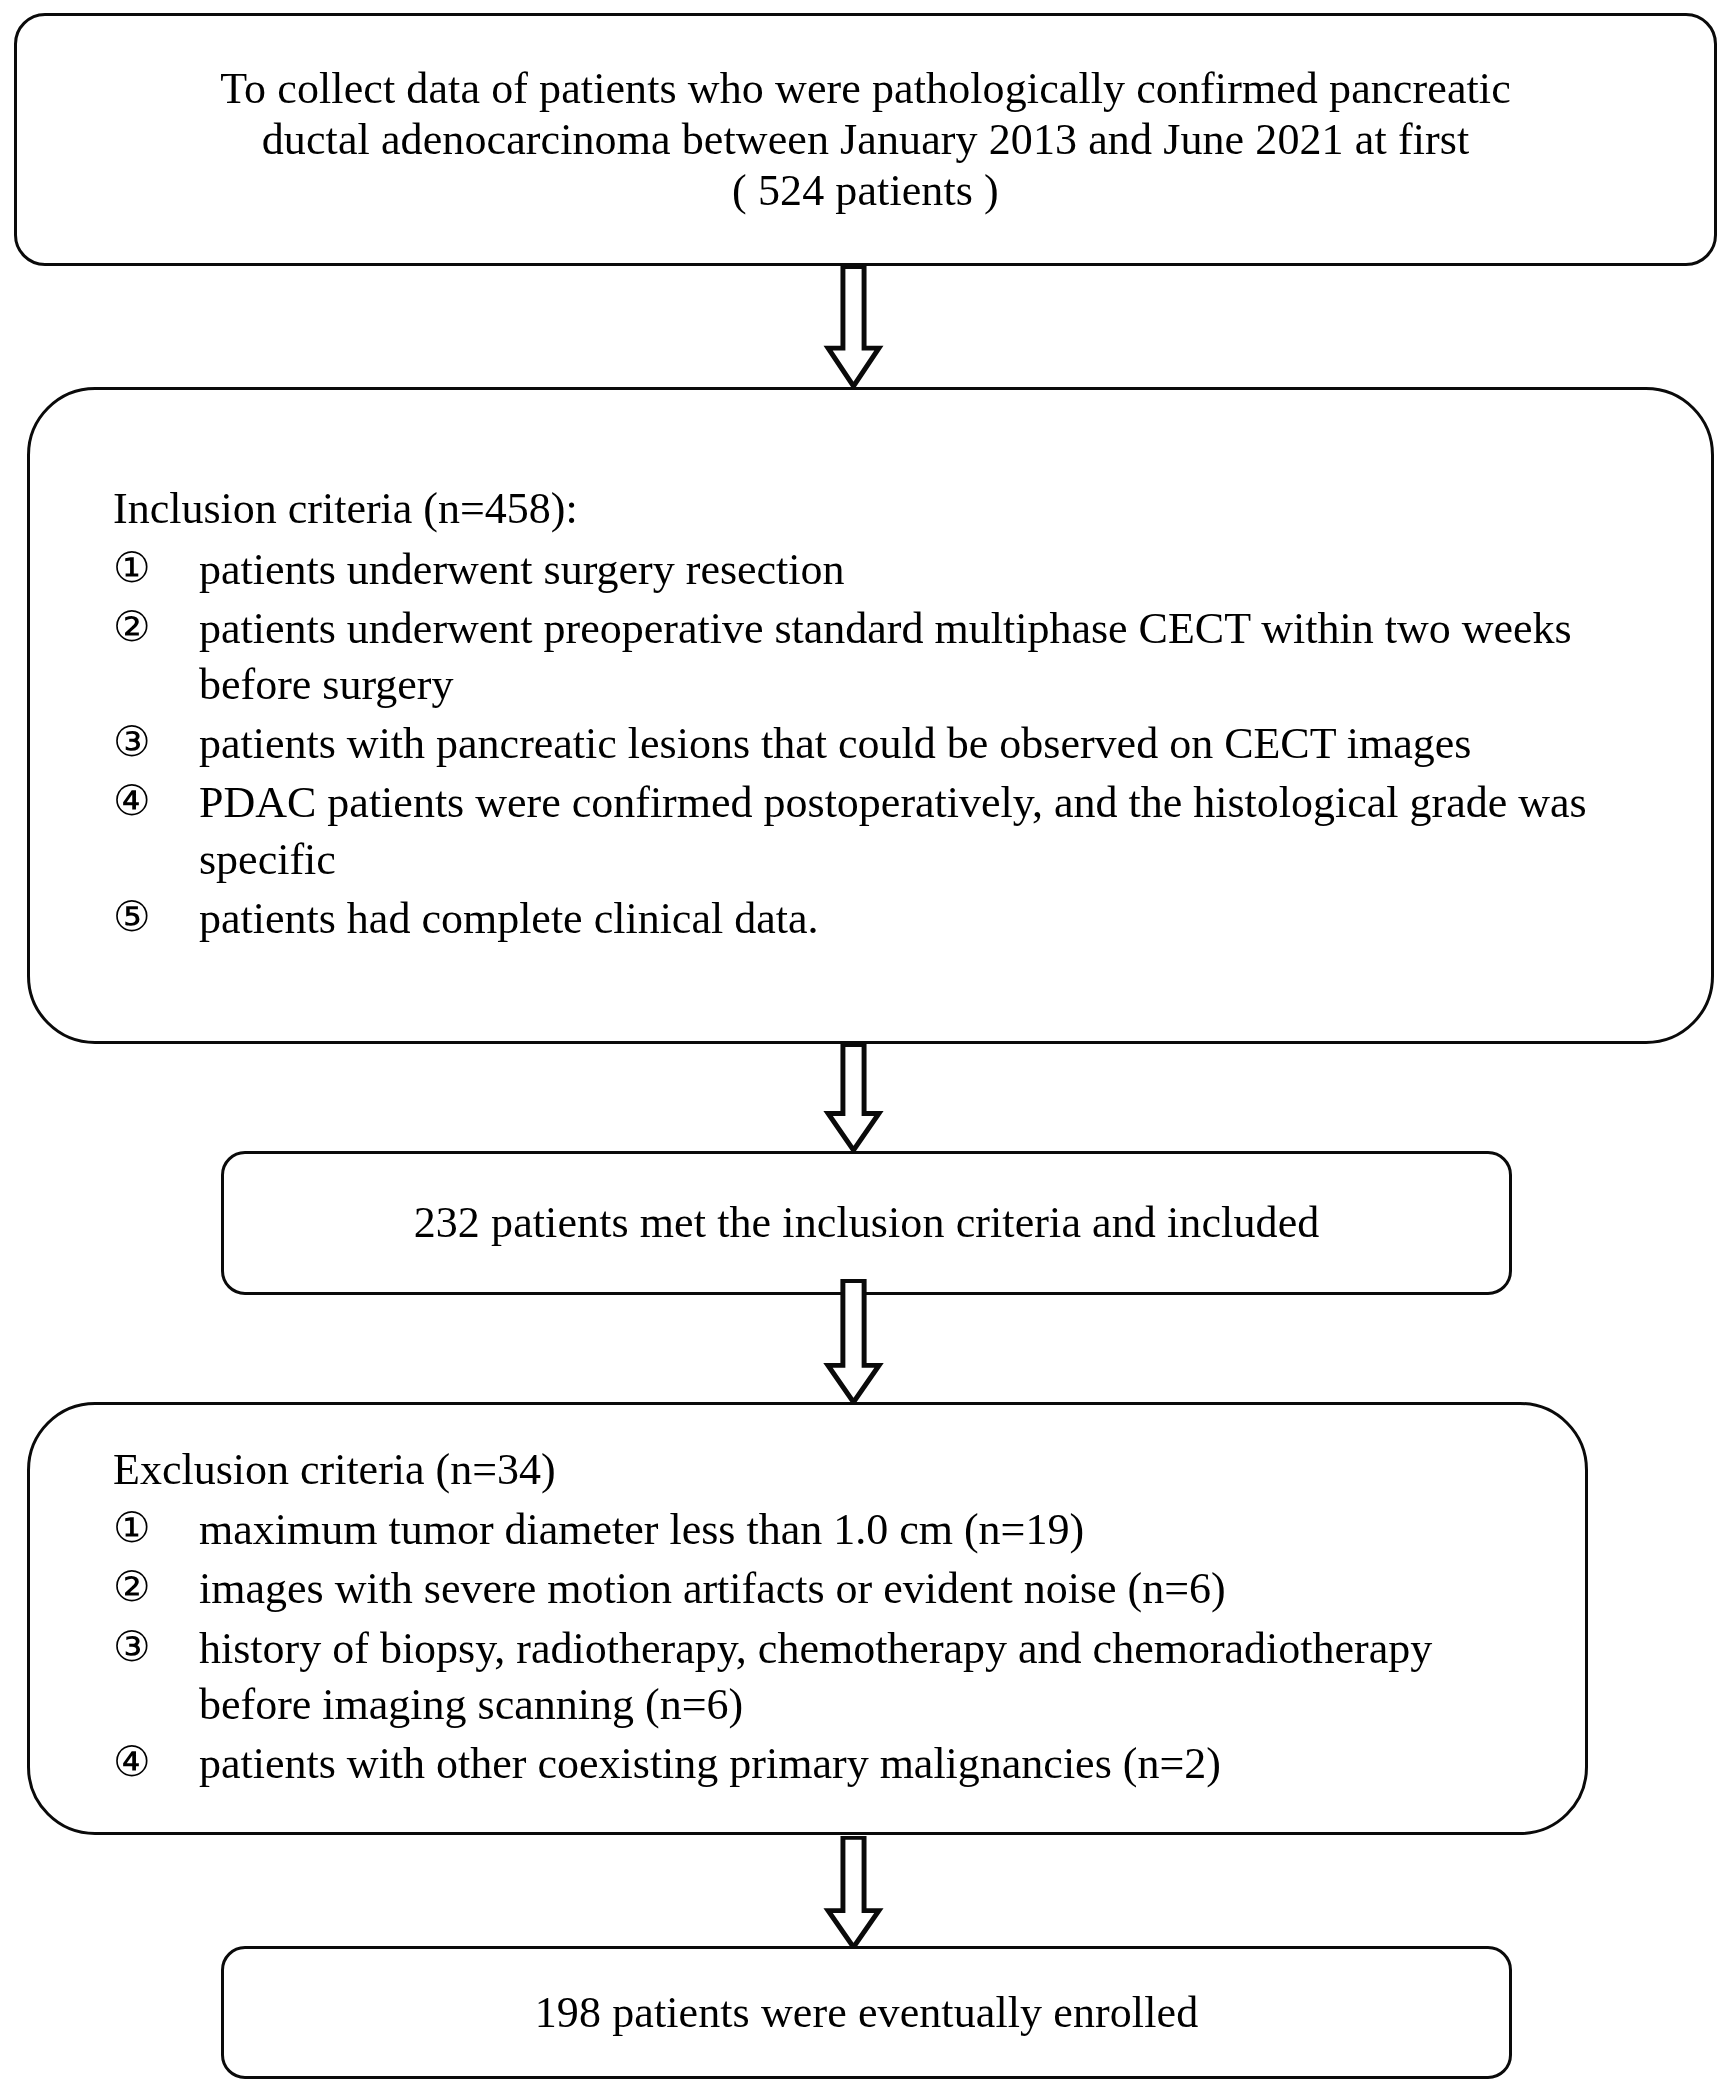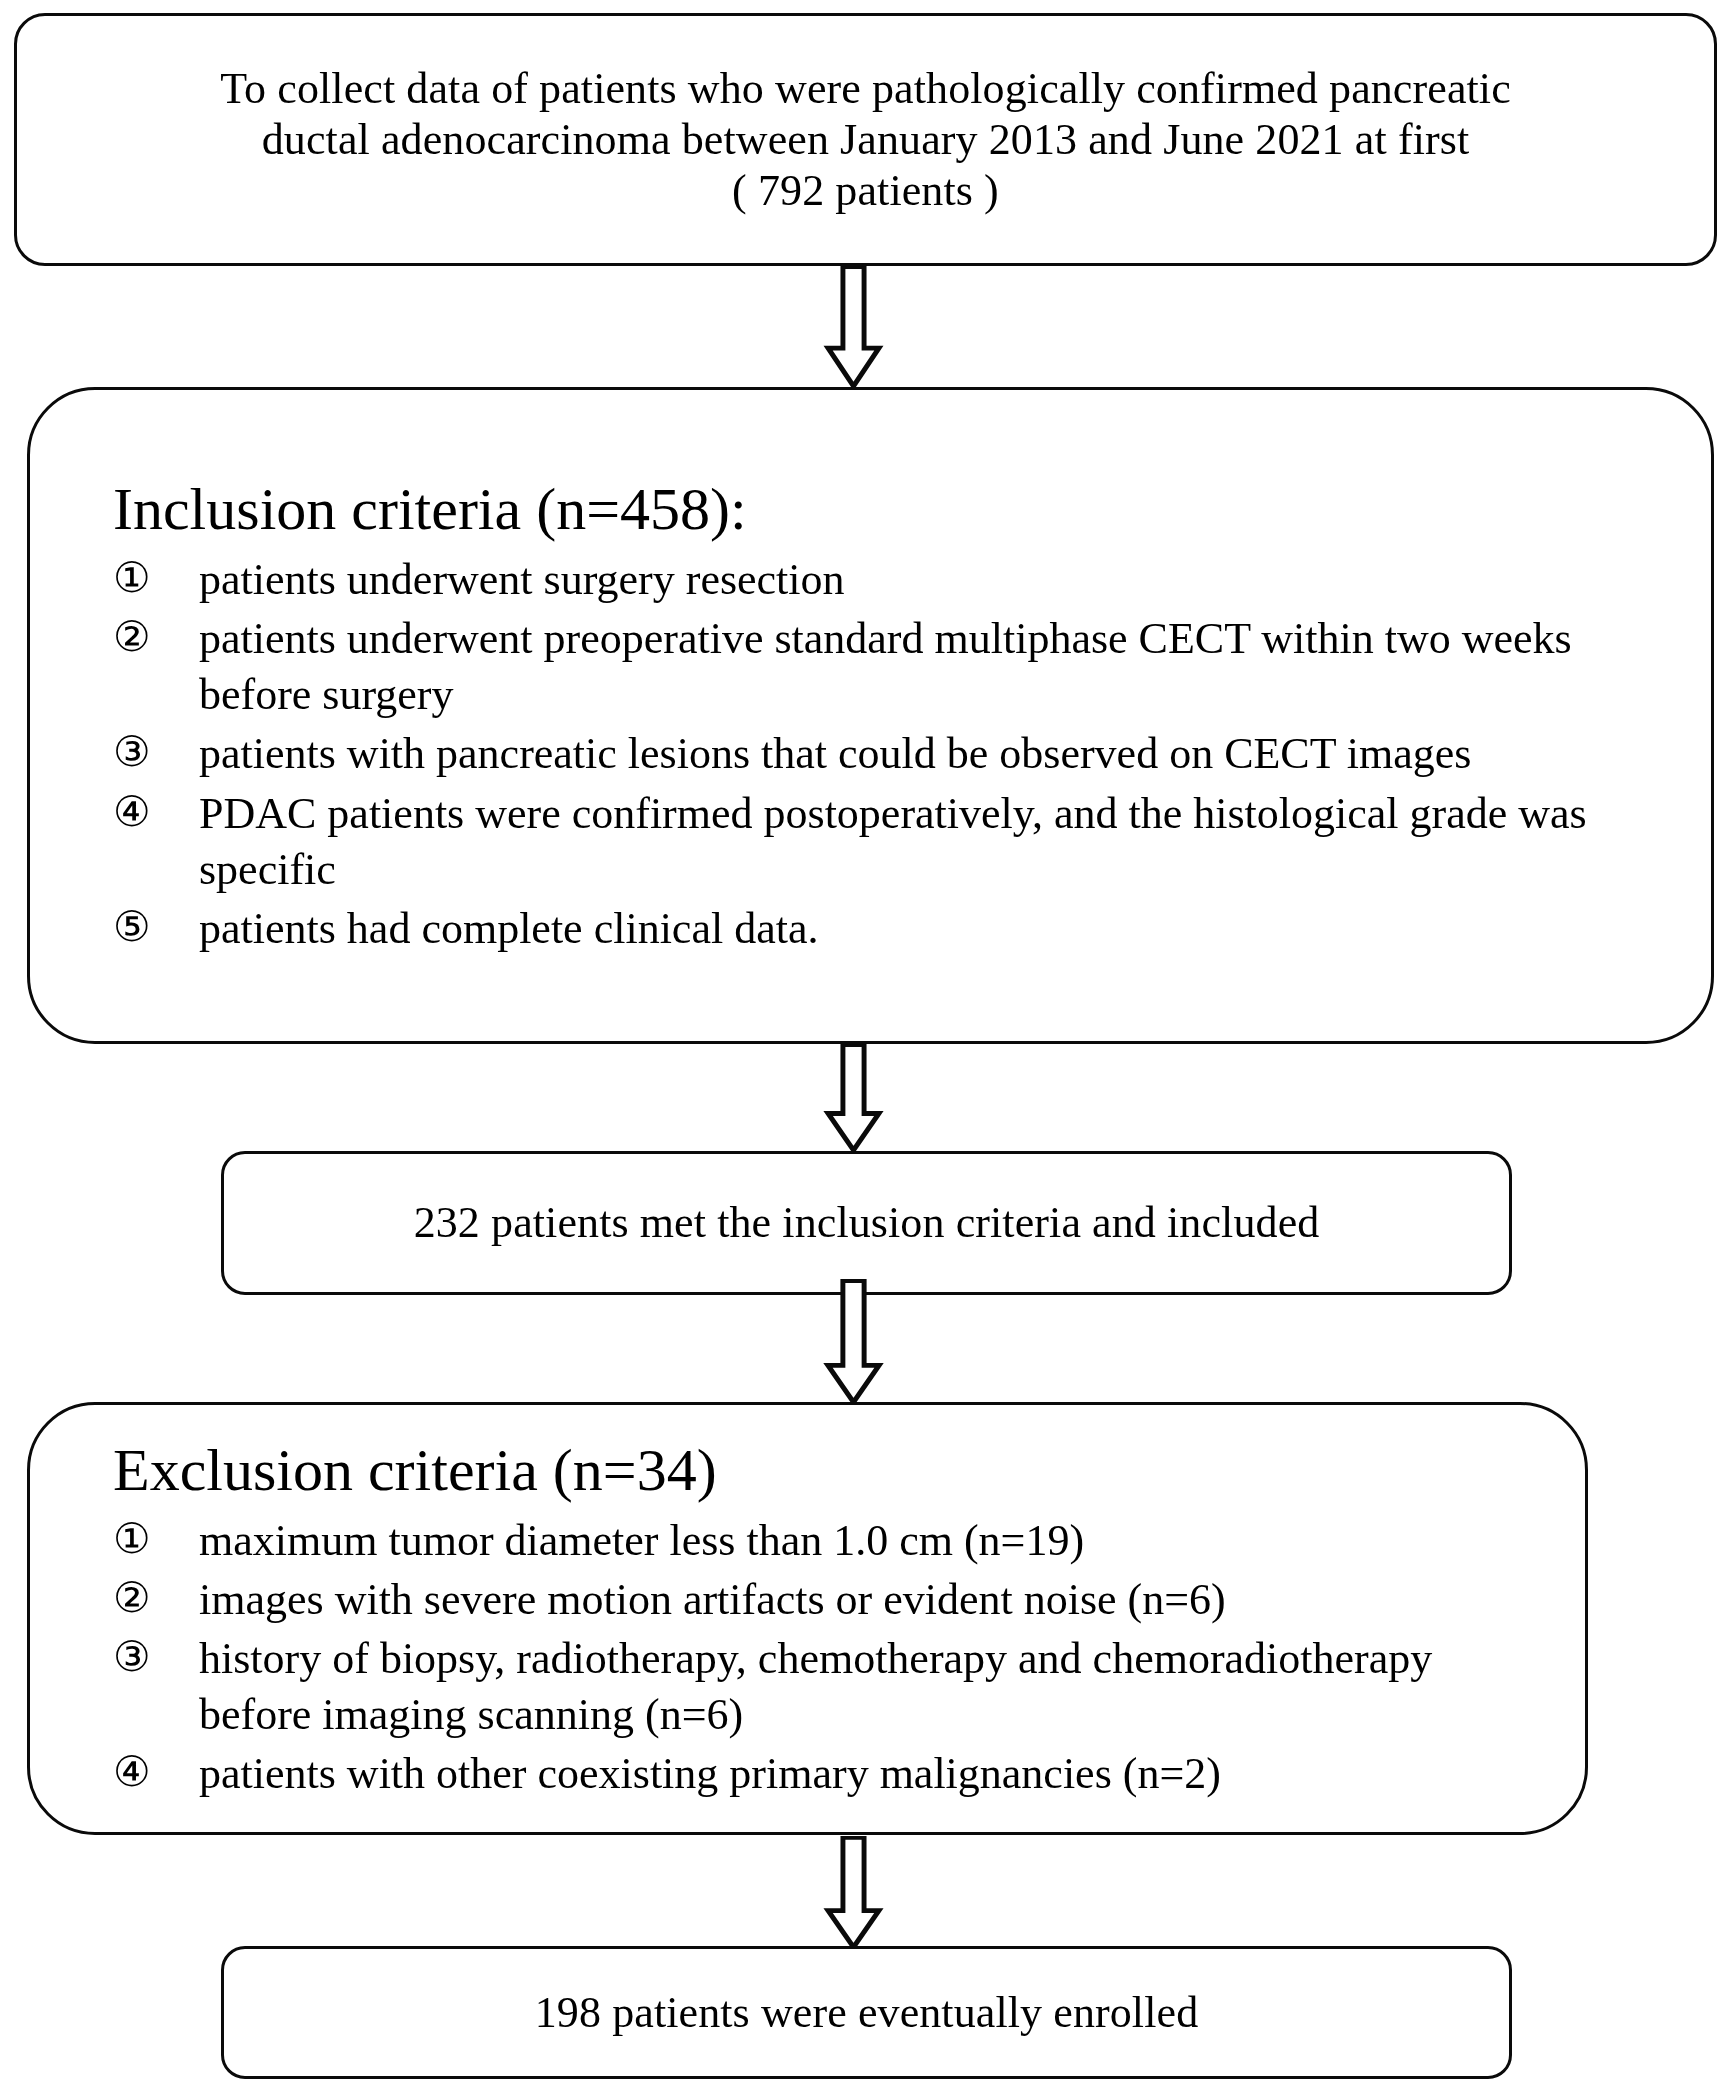--- a/index.html
+++ b/index.html
@@ -75,21 +75,21 @@
 
   
   .box-line {
     font-size: 44px;
     line-height: 1.16;
     text-align: center;
     white-space: nowrap;
     letter-spacing: 0.1px;
   }
   .crit-title {
-    font-size: 60px;
+    font-size: 44px;
     line-height: 1.28;
     margin: 0 0 4.2px 0;
     white-space: nowrap;
   }
   .crit-list {
     list-style: none;
     margin: 0;
     padding: 0;
   }
   .crit-item {
@@ -124,21 +124,21 @@
   }
 </style>
 </head>
 <body>
 
 <div id="flow-root">
 
   <div class="node node-enrollment">
     <div class="box-line">To collect data of patients who were pathologically confirmed pancreatic</div>
     <div class="box-line">ductal adenocarcinoma between January 2013 and June 2021 at first</div>
-    <div class="box-line">( 792 patients )</div>
+    <div class="box-line">( 524 patients )</div>
   </div>
 
   <div class="connector" style="left:818px; top:265px; width:71px; height:124px;">
     <svg width="71" height="124" viewBox="0 0 100 176">
       <polygon class="arrow-shape" points="35,2 65,2 65,118 86,118 50,172 14,118 35,118"></polygon>
     </svg>
   </div>
 
   <div class="node node-inclusion">
     <div class="crit-title">Inclusion criteria (n=458):</div>

